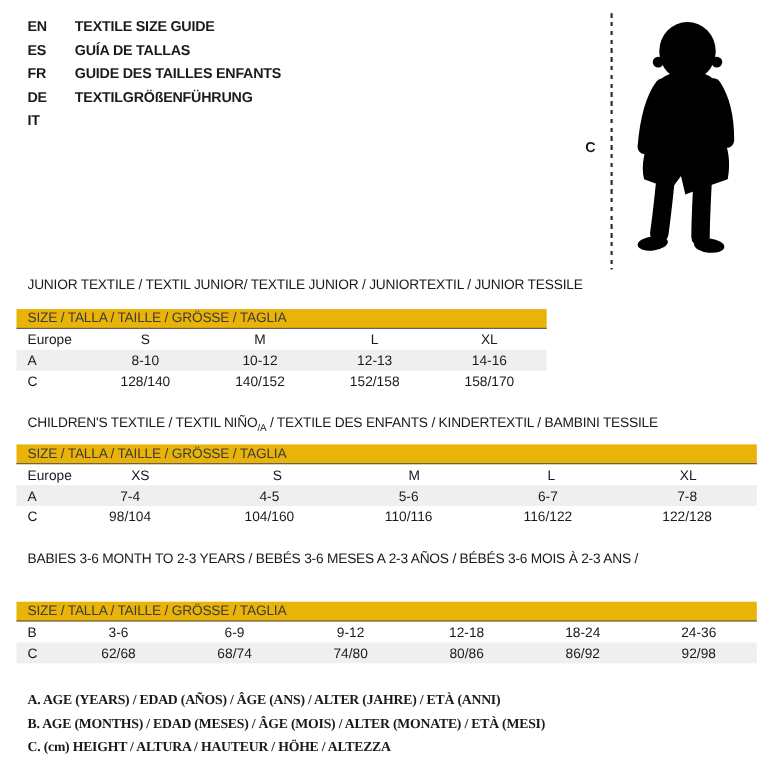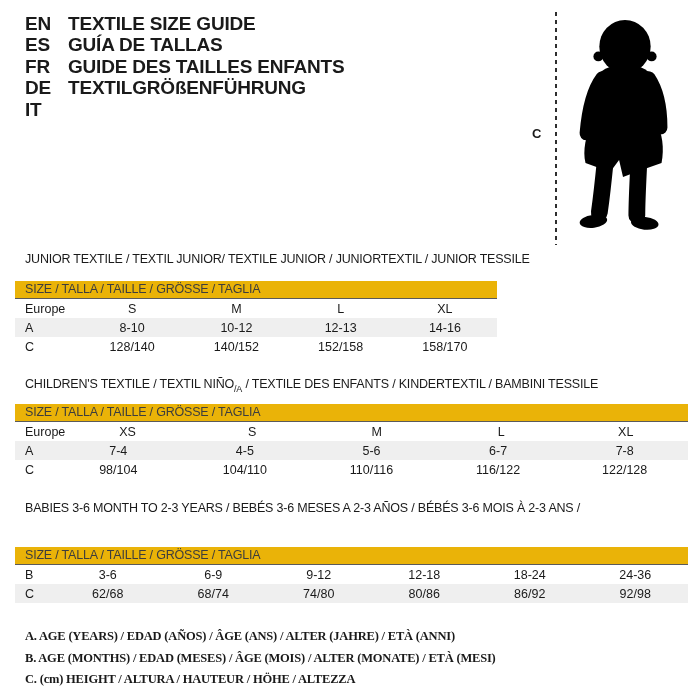--- a/index.html
+++ b/index.html
@@ -2,21 +2,21 @@
 <html><head>
 <meta charset="utf-8">
 <style>
   html,body{margin:0;padding:0;background:#fff;}
   #canvas{position:relative;width:700px;height:700px;background:#ffffff;
           font-family:"Liberation Sans",sans-serif;color:#1a1a1a;overflow:hidden;}
 
   
   .langs{position:absolute;left:25px;top:13px;}
   .lang-row{display:flex;height:21.5px;align-items:center;font-weight:bold;
-            font-size:19px;letter-spacing:-0.2px;}
+            font-size:13px;letter-spacing:-0.2px;}
   .lang-code{width:43px;}
 
   
   .figure{position:absolute;left:528px;top:10px;width:165px;height:242px;}
   .c-label{position:absolute;left:4px;top:116px;font-weight:bold;font-size:13px;}
   .dash{position:absolute;left:27px;top:2px;width:2px;height:233px;
         background:repeating-linear-gradient(to bottom,#2e2e2e 0 4px,transparent 4px 8px);}
   .baby{position:absolute;left:36px;top:3px;}
 
   
@@ -139,21 +139,21 @@
       <div class="tlabel">A</div>
       <div class="tcell">7-4</div>
       <div class="tcell">4-5</div>
       <div class="tcell">5-6</div>
       <div class="tcell">6-7</div>
       <div class="tcell">7-8</div>
     </div>
     <div class="trow">
       <div class="tlabel">C</div>
       <div class="tcell">98/104</div>
-      <div class="tcell">104/110</div>
+      <div class="tcell">104/160</div>
       <div class="tcell">110/116</div>
       <div class="tcell">116/122</div>
       <div class="tcell">122/128</div>
     </div>
   </div>
 
   <div class="sec-title" id="t3-title">
     <div class="line">BABIES 3-6 MONTH TO 2-3 YEARS / BEBÉS 3-6 MESES A 2-3 AÑOS / BÉBÉS 3-6 MOIS À 2-3 ANS /</div>
   </div>
   <div class="sizetable" id="table3">

